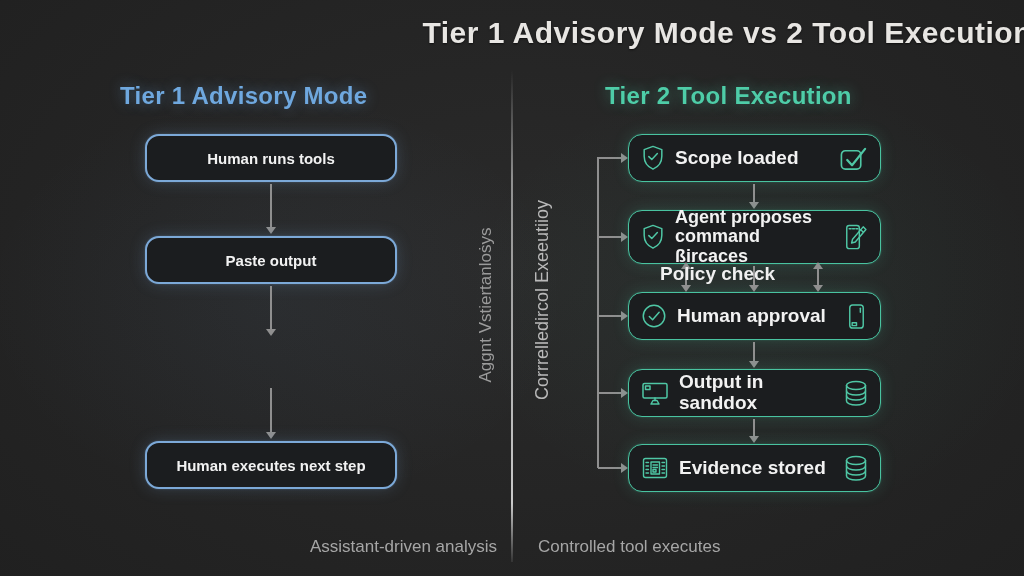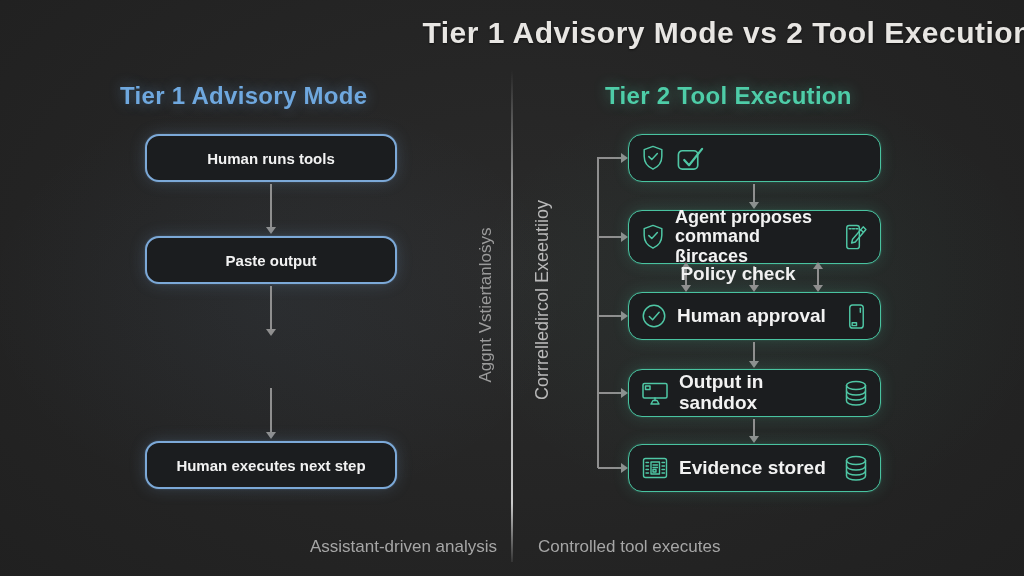--- a/index.html
+++ b/index.html
@@ -59,21 +59,21 @@
   .feedline{position:absolute;left:597px;top:157px;width:2px;height:311px;background:var(--arrow);}
 
   .divider-mid{
     position:absolute;left:511px;top:70px;width:2px;height:492px;
     background:linear-gradient(to bottom, rgba(140,140,140,0), #8f8f8f 22%, #c9c9c9 88%, rgba(150,150,150,.15));
   }
   .vlabel{position:absolute;width:220px;height:22px;text-align:center;transform:rotate(-90deg);white-space:nowrap;}
   .vlabel-left{left:377px;top:294px;font-size:17px;color:#9b9b9b;}
   .vlabel-right{left:433px;top:289px;font-size:18px;color:#b9b9b9;}
 
-  .policy-label{position:absolute;left:660px;top:263px;width:156px;text-align:center;
+  .policy-label{position:absolute;left:660px;top:263px;width:156px;text-align:left;
     font-size:19px;font-weight:600;color:#f0f0f0;z-index:3;}
 
   .footer{position:absolute;top:537px;font-size:17px;color:var(--muted);}
   .footer-left{left:250px;width:247px;text-align:right;}
   .footer-right{left:538px;width:280px;text-align:left;}
 </style>
 </head>
 <body>
 
 <div id="stage">
@@ -133,20 +133,21 @@
   <div class="arrow-h" style="left:598px;top:462px;width:30px">
       <div class="shaft"></div>
       <div class="tri-right"></div>
     </div>
 
   <div class="rbox" style="top:134px">
     <svg width="26" height="28" viewBox="0 0 28 30" fill="none" stroke="#4fc7a5" stroke-width="1.6" stroke-linecap="round" stroke-linejoin="round">
       <path d="M14 2.5 L23.5 6 V13 c0 6.5-4 11.5-9.5 14 C8.5 24.5 4.5 19.5 4.5 13 V6 Z"></path>
       <path d="M9.5 13.5 l3.2 3.2 6-6.5"></path>
     </svg>
+    <span class="lbl">Scope loaded</span>
     <svg width="31" height="29" viewBox="0 0 32 30" fill="none" stroke="#4fc7a5" stroke-width="1.7" stroke-linecap="round" stroke-linejoin="round">
       <rect x="3.5" y="7" width="20" height="19" rx="4"></rect>
       <path d="M9.5 16.5 l5 5.5 L28 5" stroke-width="2.3"></path>
     </svg>
   </div>
   <div class="arrow-v" style="left:748px;top:184px;height:25px">
       <div class="shaft"></div>
       <div class="tri-down"></div>
     </div>
 

